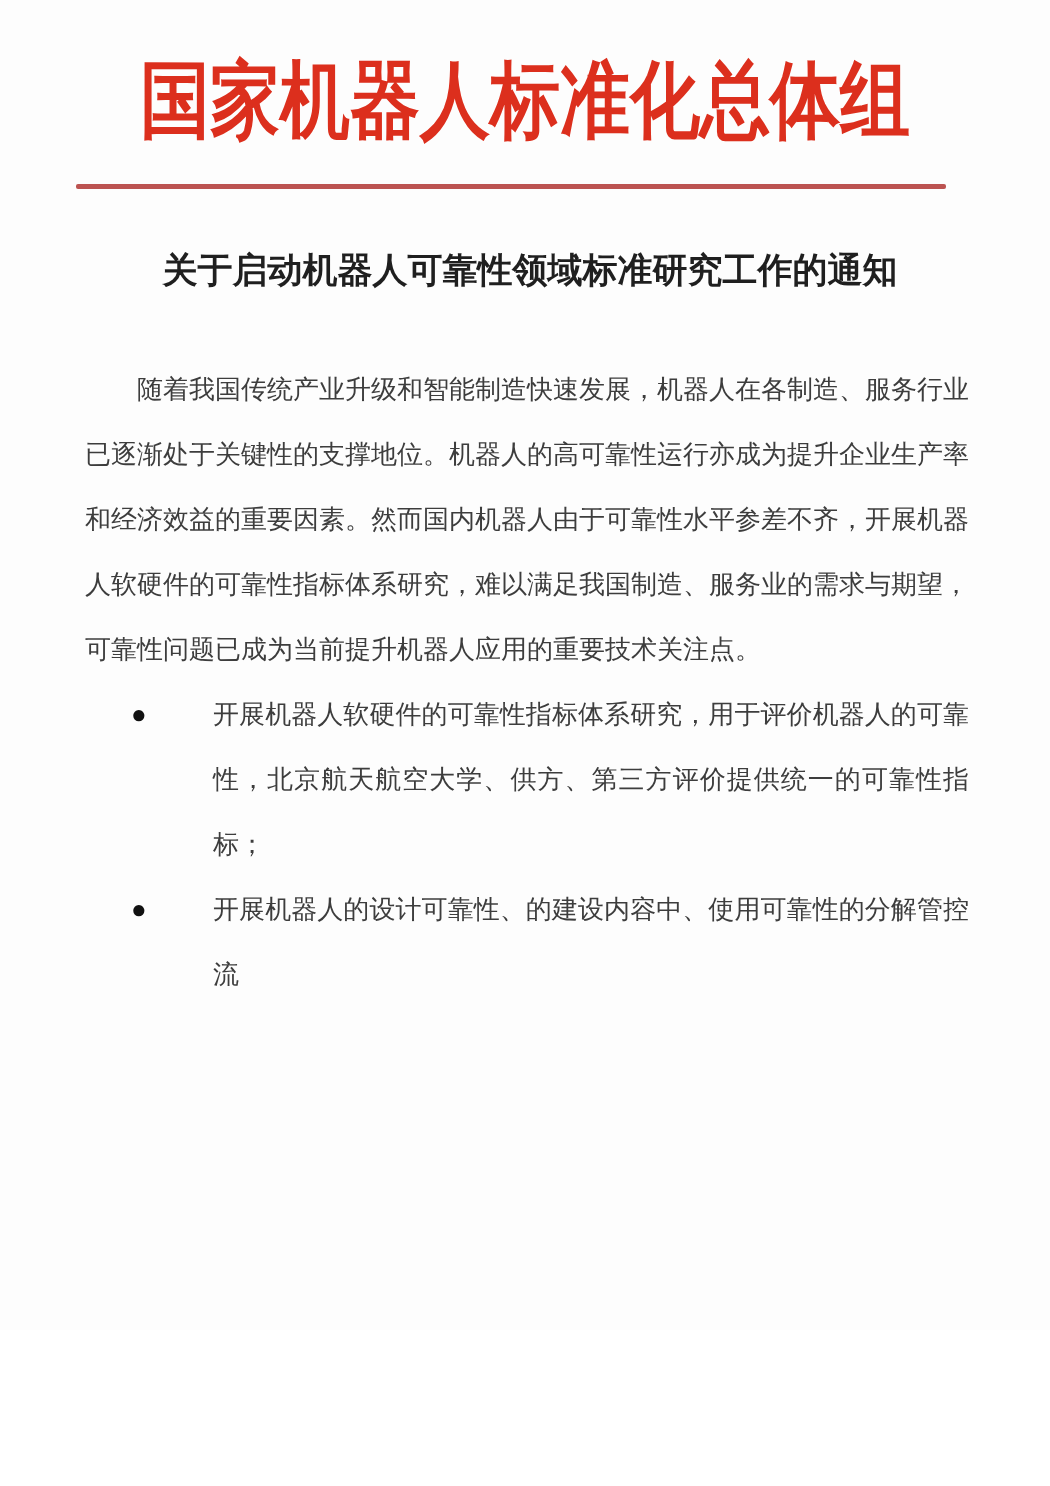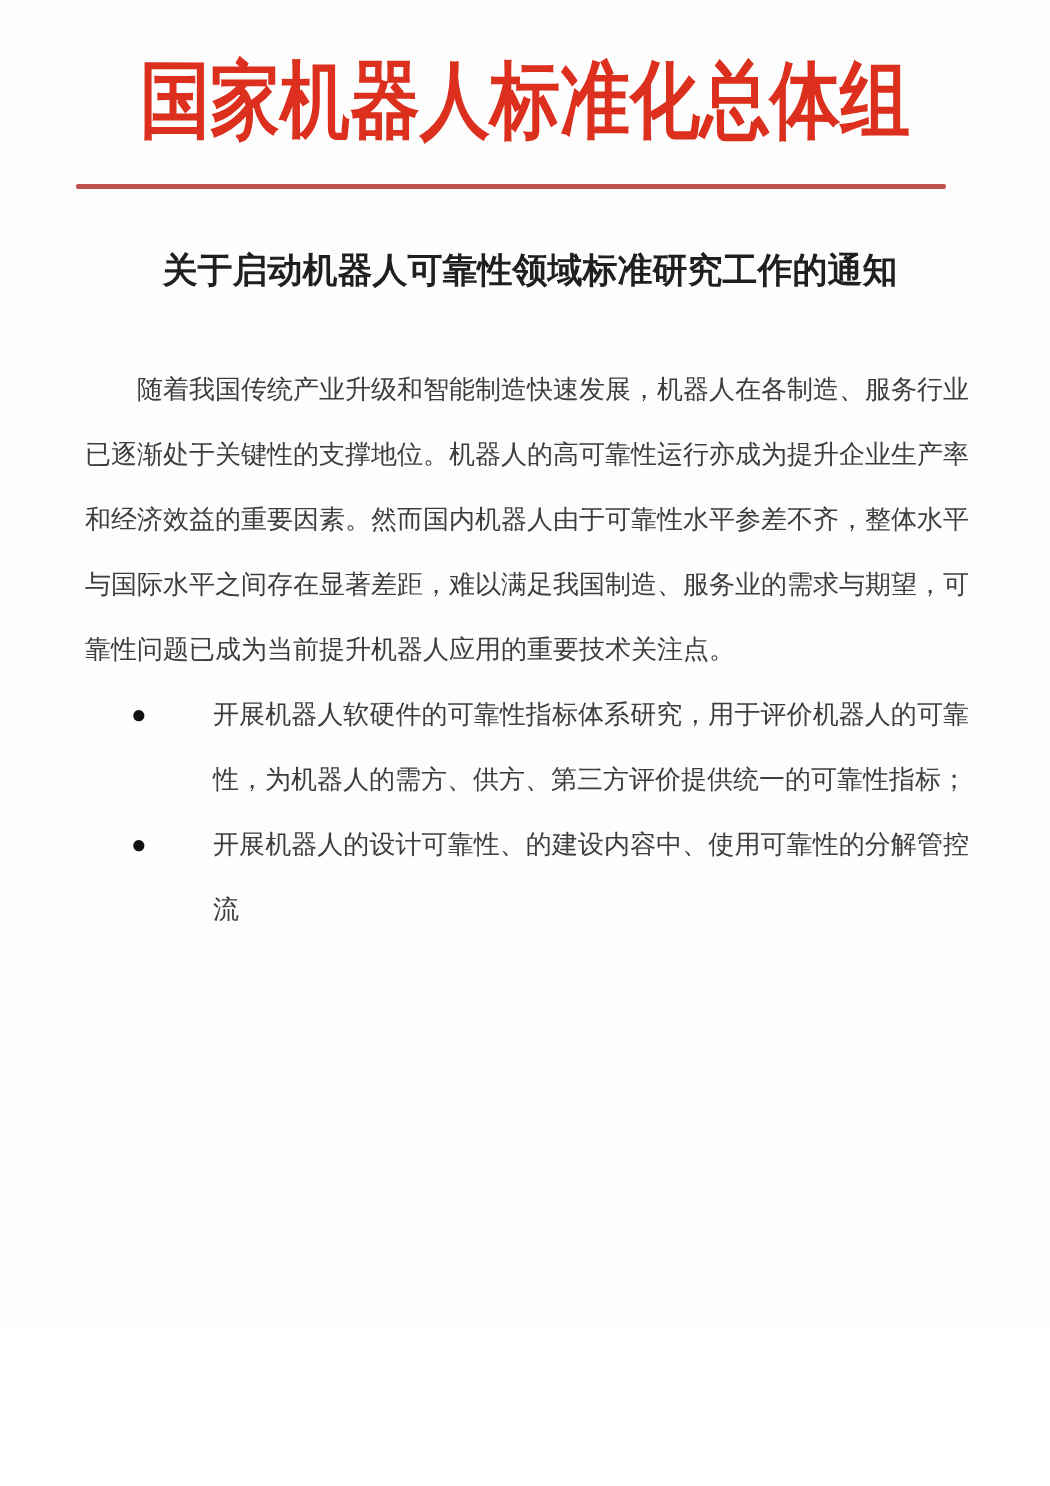--- a/index.html
+++ b/index.html
@@ -95,27 +95,27 @@
 
   <header class="letterhead">
     <h1 class="org-title">国家机器人标准化总体组</h1>
     <div class="red-rule"></div>
   </header>
 
   <h2 class="doc-title">关于启动机器人可靠性领域标准研究工作的通知</h2>
 
   <main class="doc-body">
 
-    <p class="body-para">随着我国传统产业升级和智能制造快速发展，机器人在各制造、服务行业已逐渐处于关键性的支撑地位。机器人的高可靠性运行亦成为提升企业生产率和经济效益的重要因素。然而国内机器人由于可靠性水平参差不齐，整体水平与国际水平之间存在显著差距，难以满足我国制造、服务业的需求与期望，可靠性问题已成为当前提升机器人应用的重要技术关注点。</p>
+    <p class="body-para">随着我国传统产业升级和智能制造快速发展，机器人在各制造、服务行业已逐渐处于关键性的支撑地位。机器人的高可靠性运行亦成为提升企业生产率和经济效益的重要因素。然而国内机器人由于可靠性水平参差不齐，开展机器人软硬件的可靠性指标体系研究，难以满足我国制造、服务业的需求与期望，可靠性问题已成为当前提升机器人应用的重要技术关注点。</p>
 
 
 
     <div class="bullet-item">
       <span class="bullet-marker">●</span>
-      <span class="bullet-text">开展机器人软硬件的可靠性指标体系研究，用于评价机器人的可靠性，为机器人的需方、供方、第三方评价提供统一的可靠性指标；</span>
+      <span class="bullet-text">开展机器人软硬件的可靠性指标体系研究，用于评价机器人的可靠性，北京航天航空大学、供方、第三方评价提供统一的可靠性指标；</span>
     </div>
 
     <div class="bullet-item">
       <span class="bullet-marker">●</span>
       <span class="bullet-text">开展机器人的设计可靠性、的建设内容中、使用可靠性的分解管控流</span>
     </div>
 
   </main>
 
 </div>

